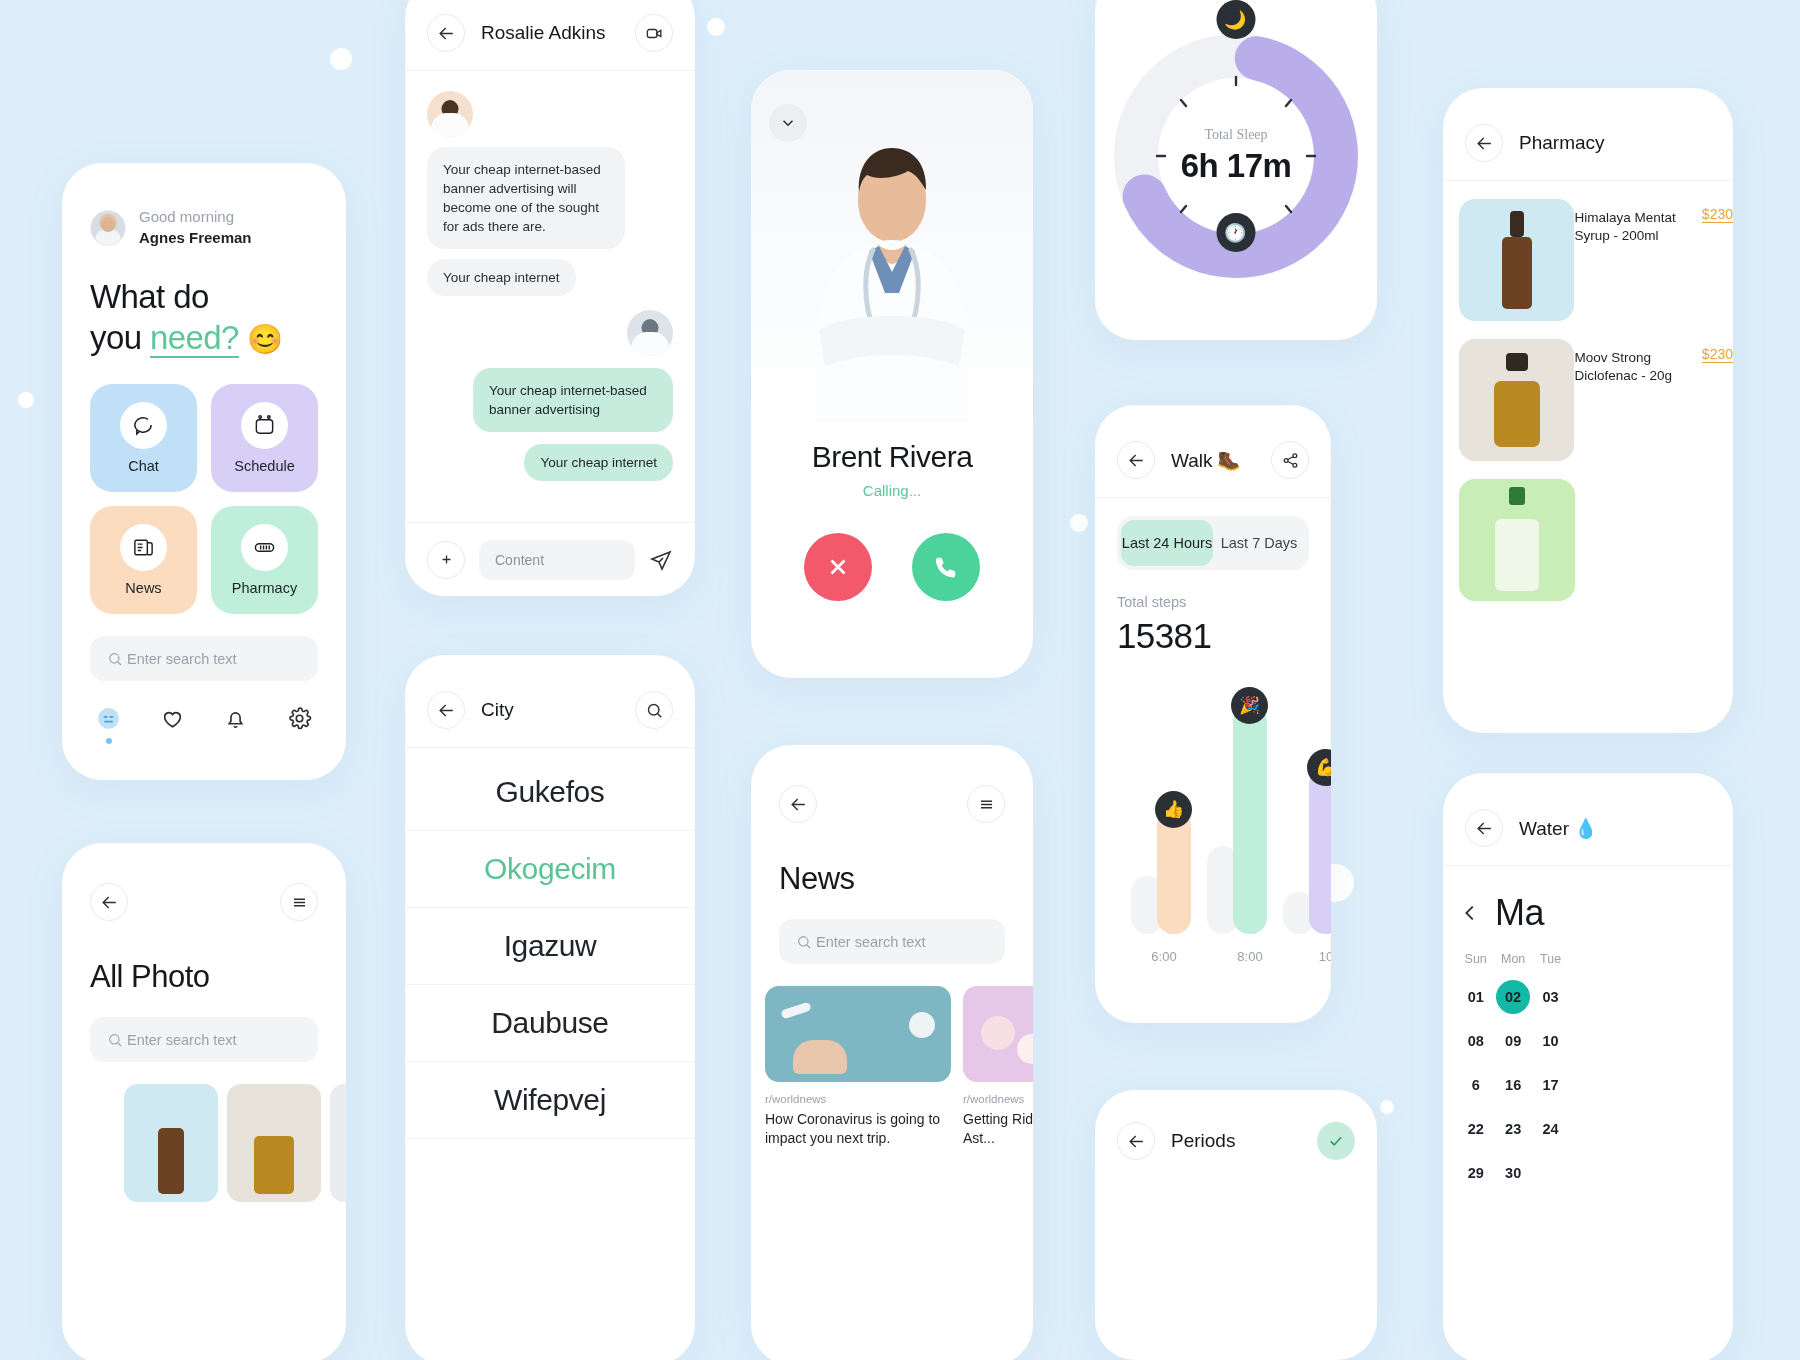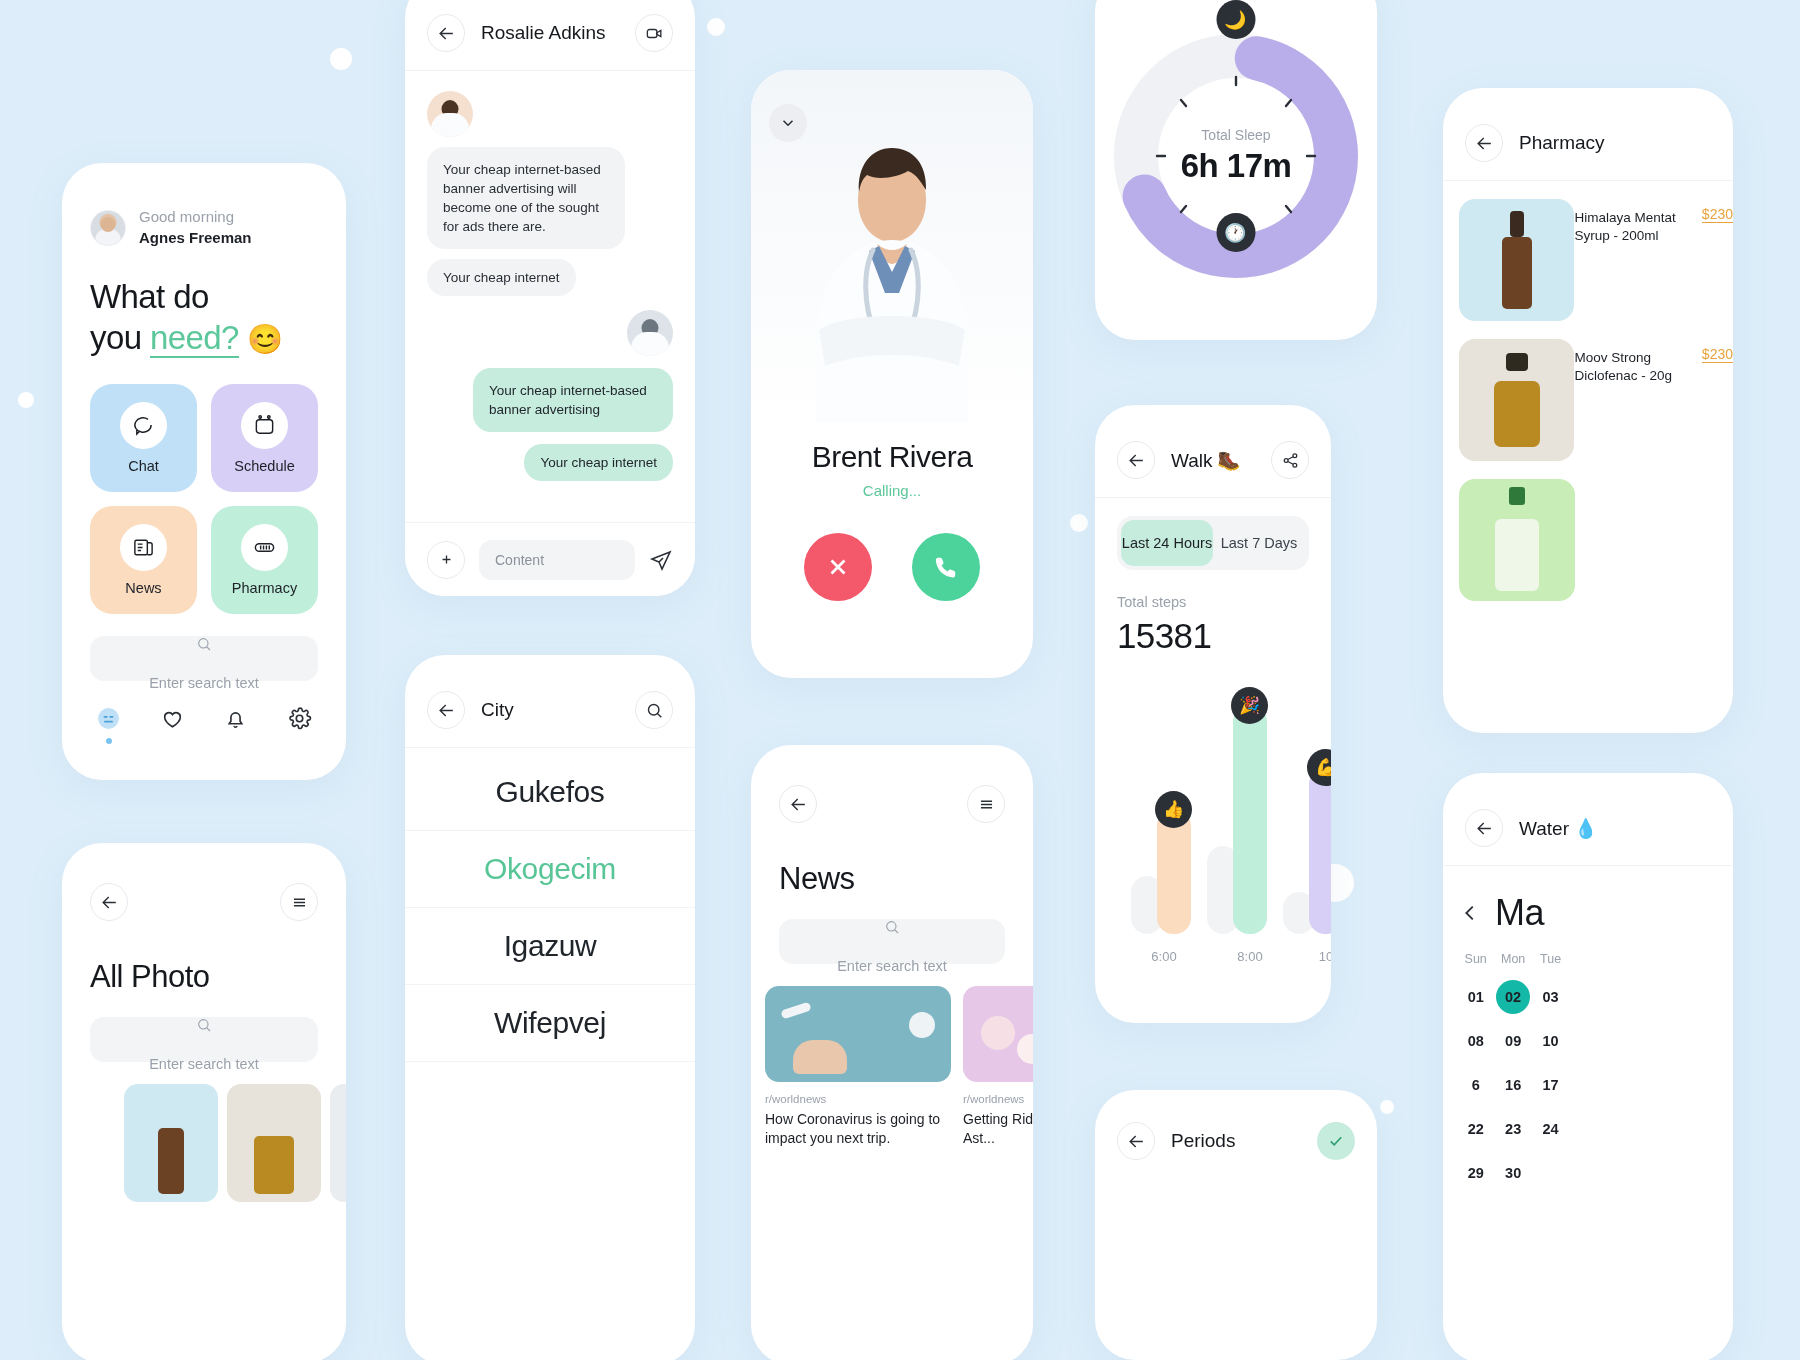--- a/index.html
+++ b/index.html
@@ -59,21 +59,21 @@
     display: flex; flex-direction: column; align-items: center; justify-content: center; gap: 9px;
   }
   .tile .bub {
     width: 47px; height: 47px; border-radius: 50%; background: #fff;
     display: flex; align-items: center; justify-content: center;
   }
   .tile .bub svg { width: 23px; height: 23px; }
   .tile .tl { font-size: 14.5px; color: #1d2127; }
   .srch {
     margin: 22px 28px 0 28px; height: 45px; background: #f3f4f6; border-radius: 14px;
-    display: flex; align-items: center; gap: 23px; padding: 0 17px; flex-direction: column;
+    display: flex; align-items: center; gap: 4px; padding: 0 17px;
   }
   .srch svg { width: 16px; height: 16px; flex: 0 0 auto; }
   .srch .ph { font-size: 14.5px; color: #9aa1ab; }
   .navbar { display: flex; justify-content: space-between; padding: 25px 34px 0 34px; align-items: flex-start; }
   .navitem { display: flex; flex-direction: column; align-items: center; gap: 7px; }
   .navitem svg { width: 25px; height: 25px; }
   .navdot { width: 6px; height: 6px; border-radius: 50%; background: #7cc4f0; }
 
   
   #photo { left: 62px; top: 843px; width: 284px; height: 520px; border-radius: 40px; }
@@ -131,21 +131,21 @@
   .ncards { display: flex; gap: 12px; padding: 22px 0 0 14px; }
   .ncard { width: 186px; flex: 0 0 auto; }
   .nimg { height: 96px; border-radius: 14px; position: relative; overflow: hidden; }
   .nsrc { font-size: 11.5px; color: #9aa1ab; padding-top: 11px; }
   .ntxt { font-size: 14px; line-height: 19px; color: #1d2127; padding-top: 5px; }
 
   
   #sleep { left: 1095px; top: -28px; width: 282px; height: 368px; border-radius: 40px; }
   .ring { position: absolute; left: 50%; top: 50%; transform: translate(-50%,-50%); width: 246px; height: 246px; }
   .ringtxt { position: absolute; left: 50%; top: 50%; transform: translate(-50%,-50%); text-align: center; width: 160px; }
-  .ringtxt .lbl { font-size: 14px; color: #9aa1ab; }
+  .ringtxt .lbl { font-size: 14px; color: #9aa1ab; font-family: Liberation Serif, serif; }
   .ringtxt .val { font-size: 33px; color: #15181d; font-weight: 600; letter-spacing: -0.5px; margin-top: 4px; }
   .badge { position: absolute; width: 39px; height: 39px; border-radius: 50%; background: #2b2f36;
            display: flex; align-items: center; justify-content: center; font-size: 18px; }
 
   
   #walk { left: 1095px; top: 405px; width: 236px; height: 618px; border-radius: 40px; }
   .segs { display: flex; background: #f3f4f6; border-radius: 16px; margin: 18px 22px 0 22px; padding: 4px; }
   .seg { flex: 1; height: 46px; border-radius: 13px; display: flex; align-items: center; justify-content: center;
          font-size: 14.5px; color: #3b424b; }
   .seg.on { background: #c6ecdd; color: #1d2127; }
@@ -378,20 +378,21 @@
         <svg viewBox="0 0 24 24" fill="none" stroke="#2b2f36" stroke-width="1.8">
             <circle cx="11" cy="11" r="6.6"></circle>
             <path d="M16 16l4.6 4.6"></path>
           </svg>
       </span>
     </div>
     <div class="clist">
       <div class="crow">Gukefos</div>
       <div class="crow sel">Okogecim</div>
       <div class="crow">Igazuw</div>
+      <div class="crow">Daubuse</div>
       <div class="crow">Wifepvej</div>
     </div>
   </div>
 
   <div class="card" id="call">
     <div class="photoArea">
       <span class="chev">
         <svg viewBox="0 0 24 24" fill="none" stroke="#2b2f36" stroke-width="2" style="width:18px;height:18px">
             <path d="M6 9l6 6 6-6"></path>
           </svg>

